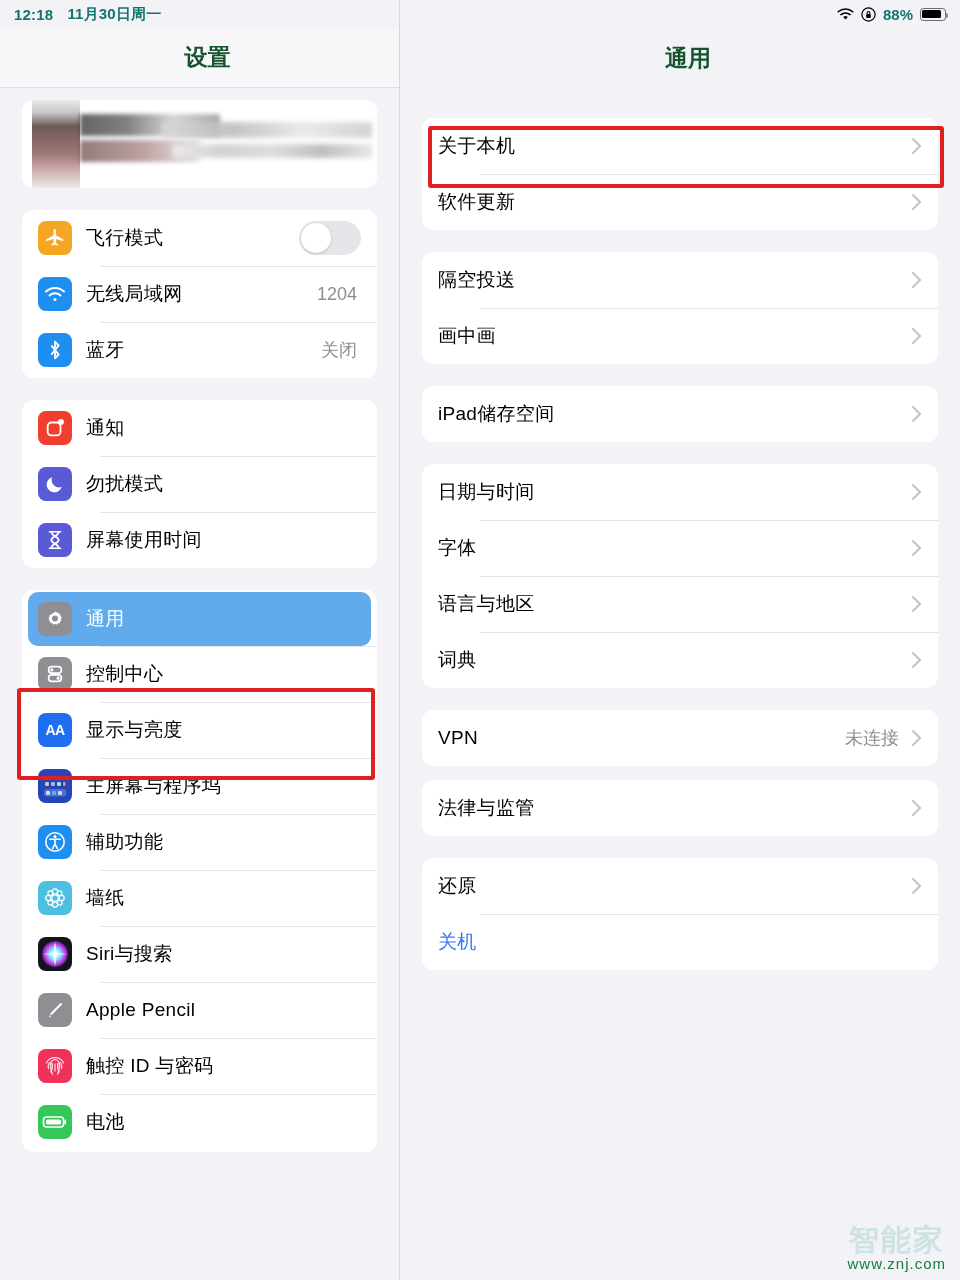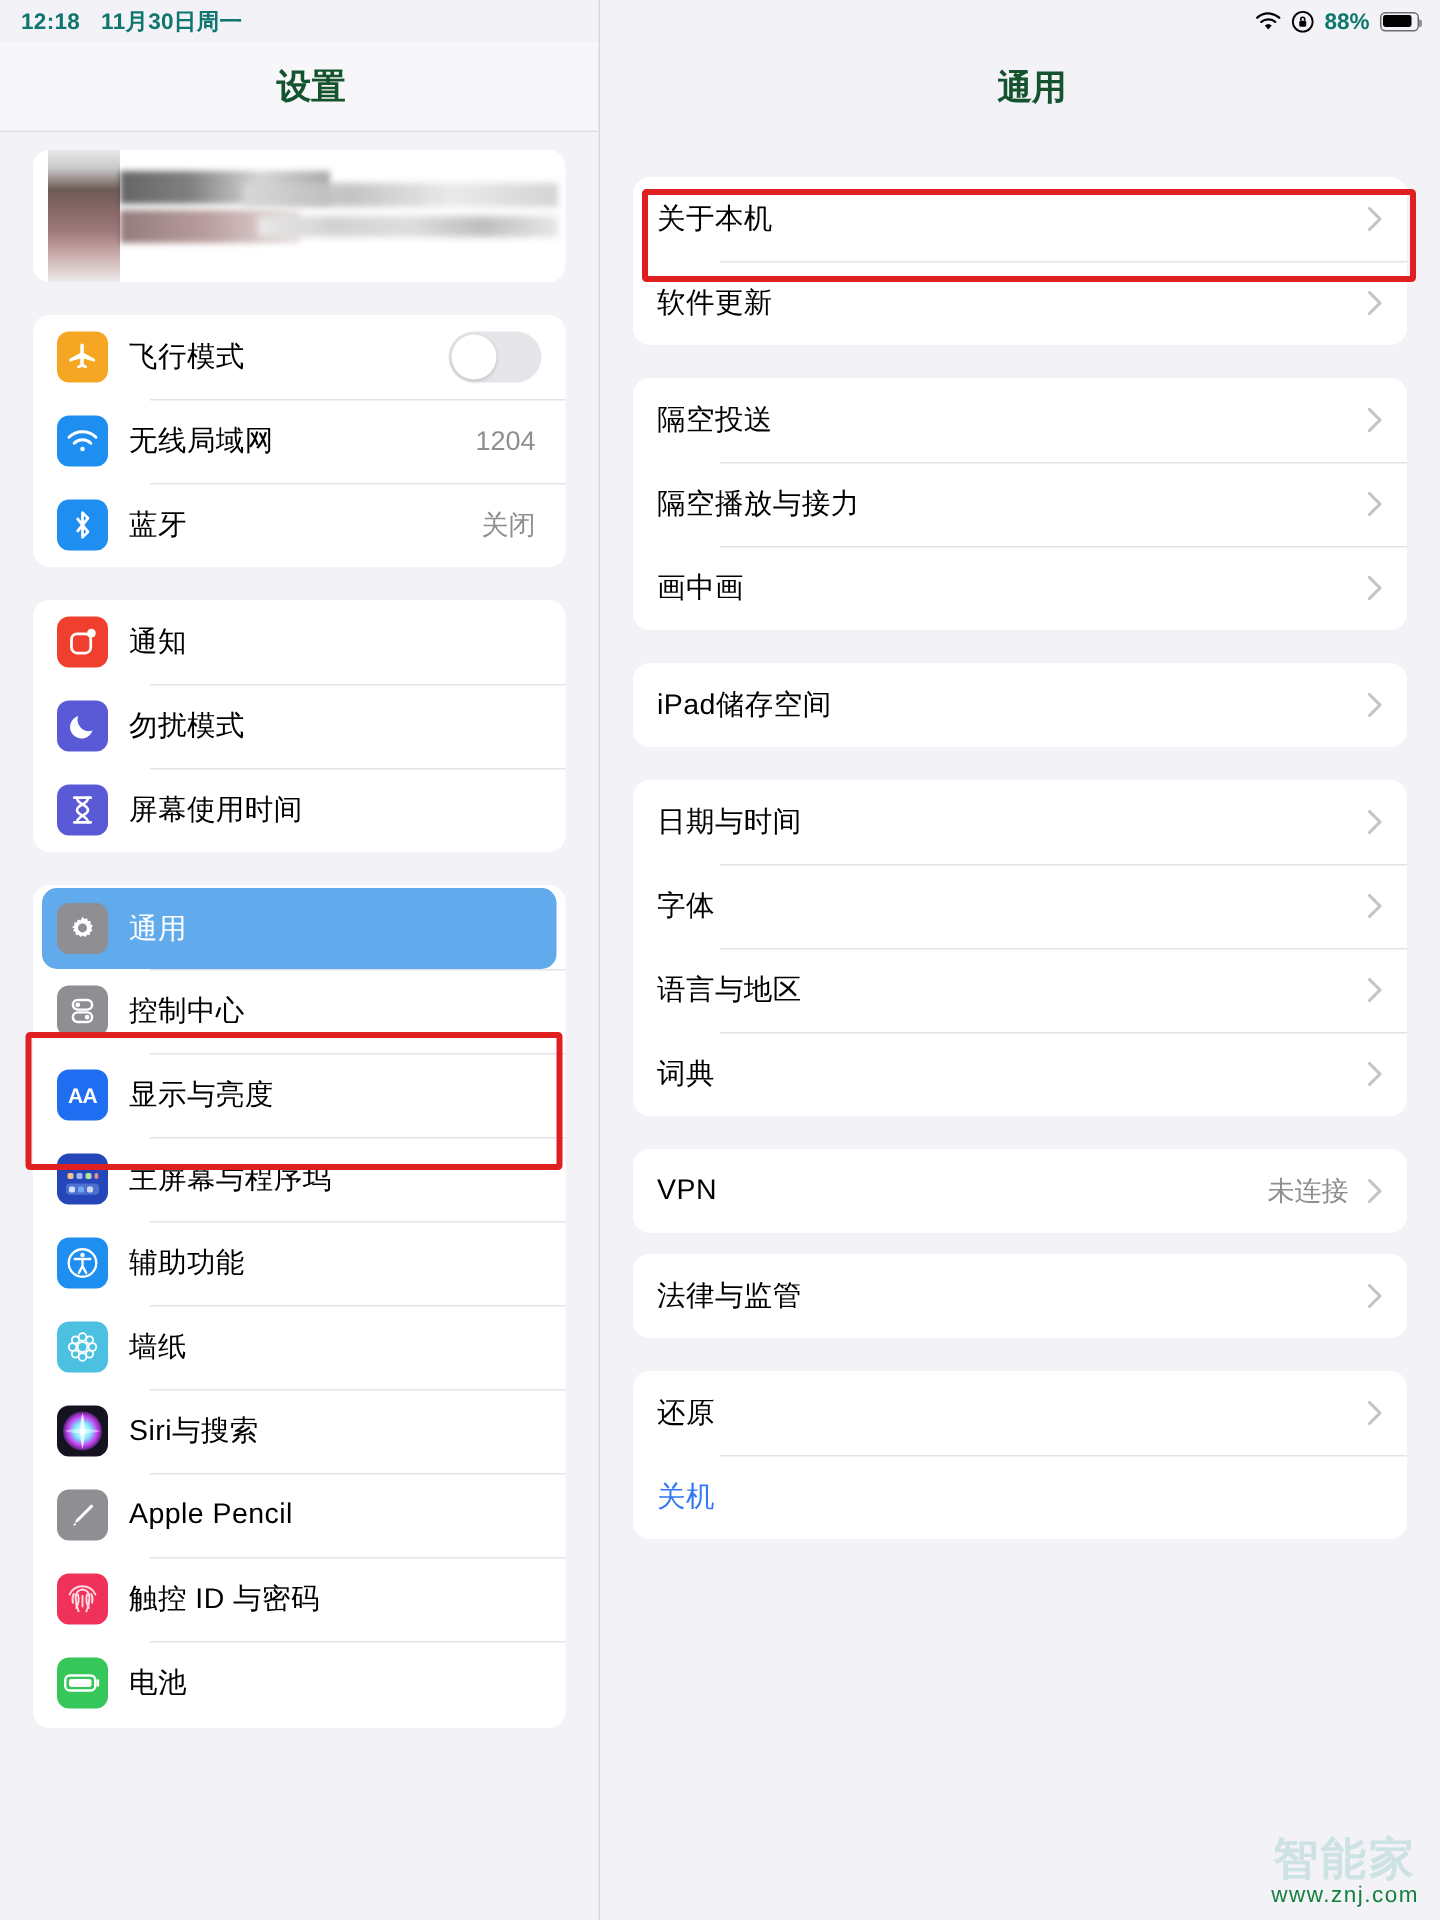--- a/index.html
+++ b/index.html
@@ -380,28 +380,20 @@
     <div class="card">
       <div class="row">
         <span class="label">隔空投送</span>
         <span class="chev">
             <svg width="11" height="18" viewBox="0 0 11 18" fill="none" stroke="currentColor" stroke-width="2.1" stroke-linecap="round" stroke-linejoin="round">
               <path d="M2 2l7 7-7 7"></path>
             </svg>
           </span>
       </div>
       <div class="row">
-        <span class="label">隔空播放与接力</span>
-        <span class="chev">
-            <svg width="11" height="18" viewBox="0 0 11 18" fill="none" stroke="currentColor" stroke-width="2.1" stroke-linecap="round" stroke-linejoin="round">
-              <path d="M2 2l7 7-7 7"></path>
-            </svg>
-          </span>
-      </div>
-      <div class="row">
         <span class="label">画中画</span>
         <span class="chev">
             <svg width="11" height="18" viewBox="0 0 11 18" fill="none" stroke="currentColor" stroke-width="2.1" stroke-linecap="round" stroke-linejoin="round">
               <path d="M2 2l7 7-7 7"></path>
             </svg>
           </span>
       </div>
     </div>
 
     <div class="gap-m"></div>

